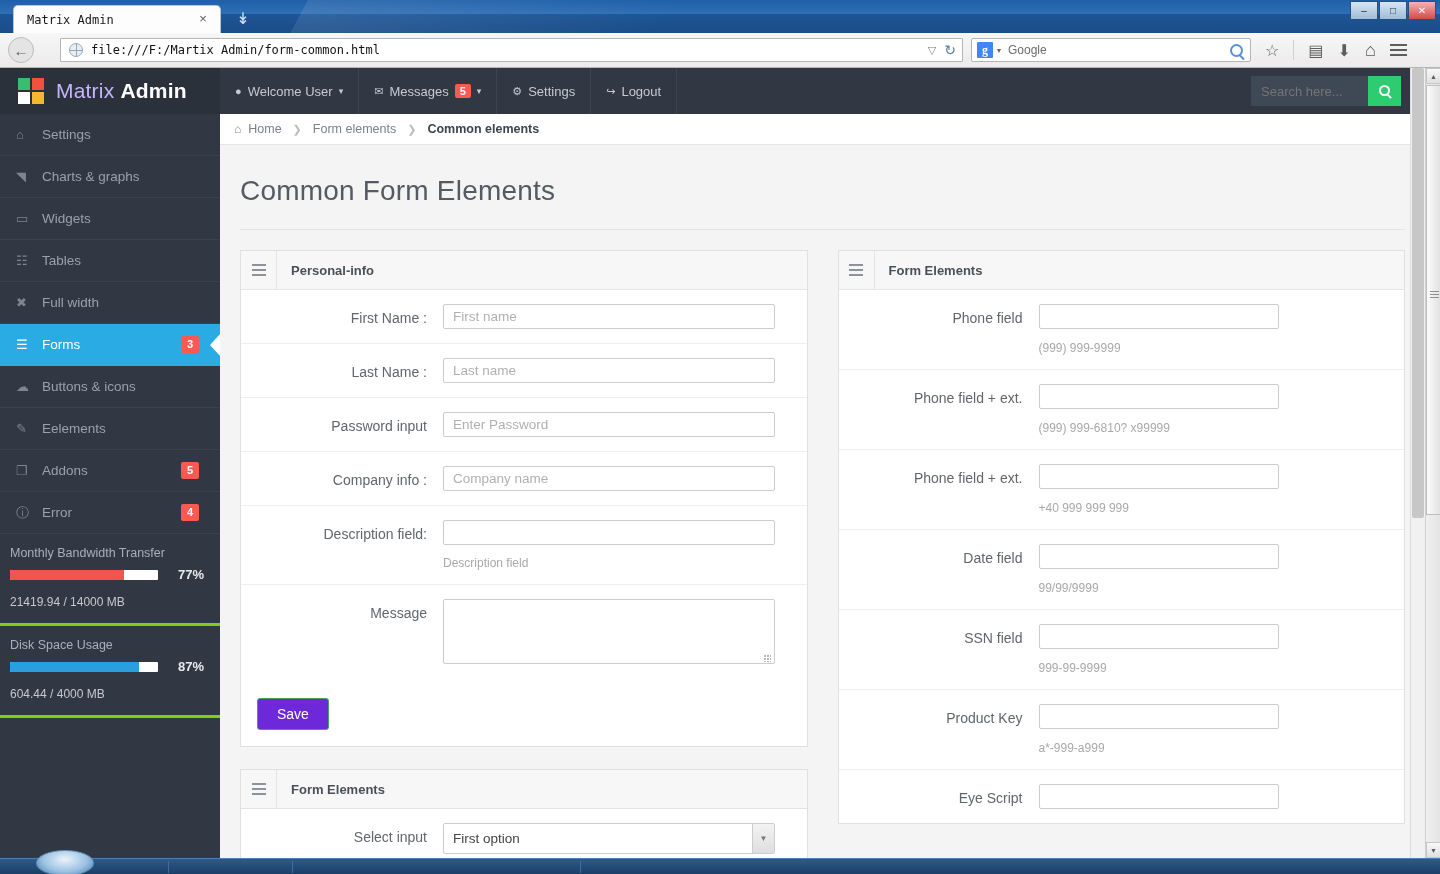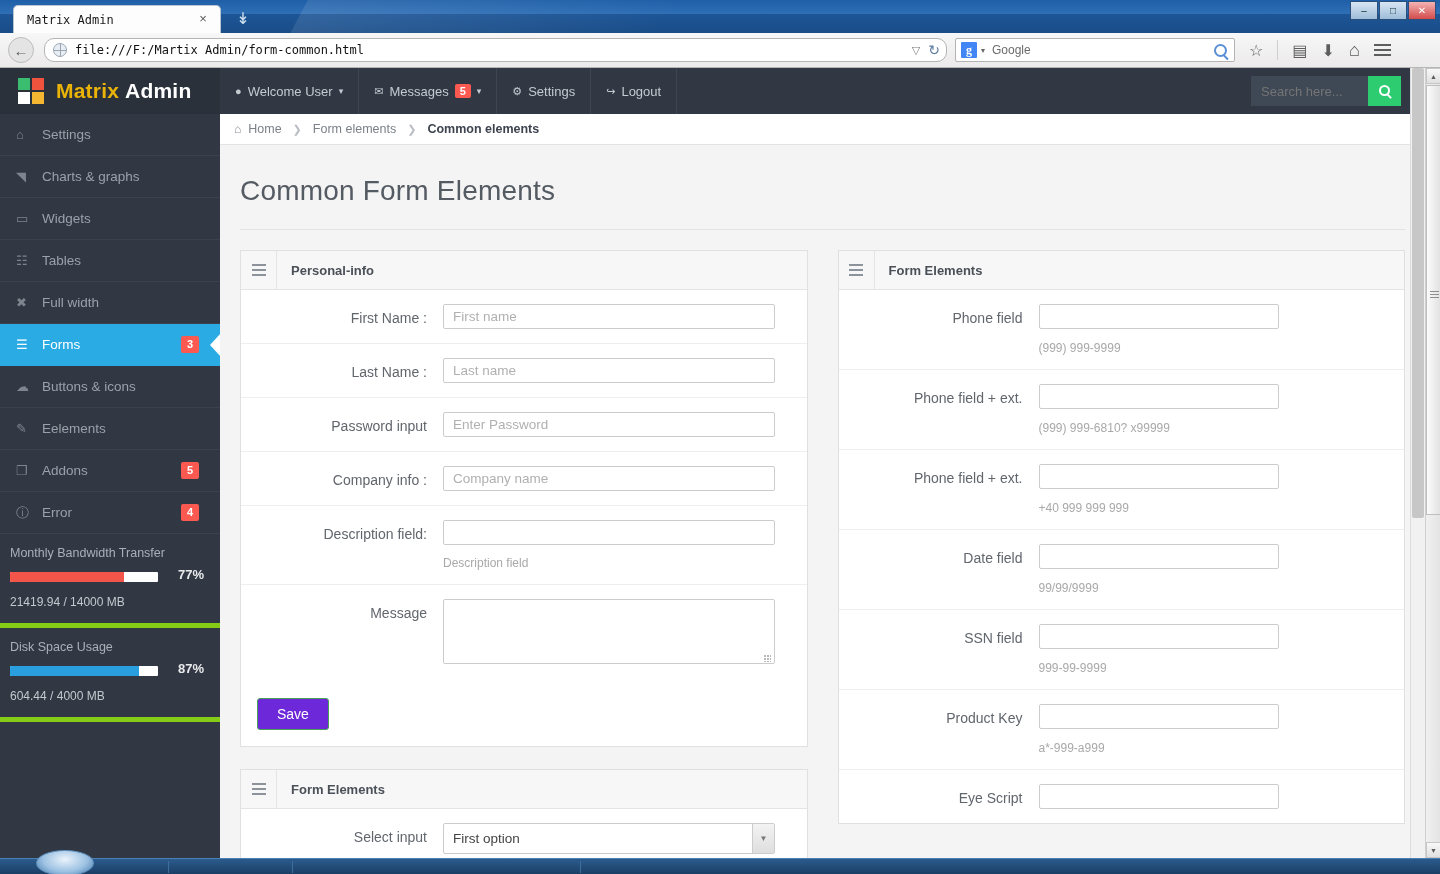--- a/index.html
+++ b/index.html
@@ -60,22 +60,22 @@
     border-bottom: 1px solid #b6b6b6;
     display: flex; align-items: center;
   }
   .nav-back {
     width: 26px; height: 26px; margin-left: 8px; border-radius: 50%;
     background: #e4e4e4; border: 1px solid #bcbcbc;
     display:flex; align-items:center; justify-content:center;
     color:#5e5e5e; font-size: 15px;
   }
   .urlbar {
-    flex: 0 0 903px; height: 24px; margin-left: 10px;
-    background: #fff; border: 1px solid #b4b4b4; border-radius: 10px;
+    flex: 0 0 903px; height: 24px; margin-left: 26px;
+    background: #fff; border: 1px solid #b4b4b4; border-radius: 1px;
     display: flex; align-items: center; position: relative;
   }
   .globe {
     width: 14px; height: 14px; border-radius: 50%;
     border: 1px solid #9aa6b2; background:#e8eef4; margin-left: 8px; flex:none;
     position: relative;
   }
   .globe:before{content:"";position:absolute;left:6px;top:0;width:1px;height:12px;background:#9aa6b2;}
   .globe:after{content:"";position:absolute;left:0;top:6px;width:12px;height:1px;background:#9aa6b2;}
   .url-text {
@@ -115,21 +115,21 @@
   .sidebar {
     position: absolute; left: 0; top: 0; width: 220px; height: 790px;
     background: #313843;
   }
   .brand {
     height: 46px; background: #2b313b; display:flex; align-items:center; padding-left: 18px;
   }
   .logo-grid { width: 26px; height: 26px; display: grid; grid-template-columns: 1fr 1fr; grid-template-rows: 1fr 1fr; gap: 2px;}
   .logo-grid i { display:block; }
   .brand-text { margin-left: 12px; font-size: 21px; color:#fff; letter-spacing:.2px; }
-  .brand-text .light { font-weight: 700; color: #eab308; }
+  .brand-text .light { font-weight: 400; color: #c4b5fd; }
   .brand-text .bold { font-weight: bold; color: #fff; }
 
   .menu { list-style:none; margin:0; padding:0; }
   .menu li {
     position: relative; height: 42px; display:flex; align-items:center;
     border-bottom: 1px solid #3b424d; color: #9aa1ab; font-size: 13.5px;
     padding-left: 16px;
   }
   .menu li .mi-icon { width: 26px; font-size: 13px; color: #7e858f; flex:none; }
   .menu li.active { background: #2aabe4; color: #fff; border-bottom-color:#2aabe4; }
@@ -137,23 +137,23 @@
   .menu li.active:after {
     content:""; position:absolute; right:-1px; top: 9px;
     border-top: 12px solid transparent; border-bottom: 12px solid transparent;
     border-right: 11px solid #fff;
   }
   .badge {
     position: absolute; right: 21px; top: 12px;
     background: #fc5a51; color: #fff; font-size: 11px; font-weight: bold;
     padding: 1px 6px; border-radius: 2px; line-height: 15px;
   }
-  .meter { padding: 12px 16px 14px 10px; border-bottom: 5px solid #84cc16; }
+  .meter { padding: 12px 16px 14px 10px; border-bottom: 3px solid #84cc16; }
   .meter-title { color: #a9b0b9; font-size: 12.5px; margin-bottom: 7px; }
-  .meter-row { display:flex; align-items:flex-end; }
+  .meter-row { display:flex; align-items:center; }
   .bar { flex:1; height: 10px; background:#fff; border-radius:1px; overflow:hidden; }
   .bar i { display:block; height: 100%; }
   .pct { width: 46px; text-align:right; color:#e9eaec; font-size: 13px; font-weight: bold; }
   .meter-sub { color: #c4c9cf; font-size: 12px; margin-top: 13px; }
 
   
   .topbar {
     position: absolute; left: 220px; top: 0; width: 1205px; height: 46px;
     background: #313843; display: flex; align-items: stretch;
   }

